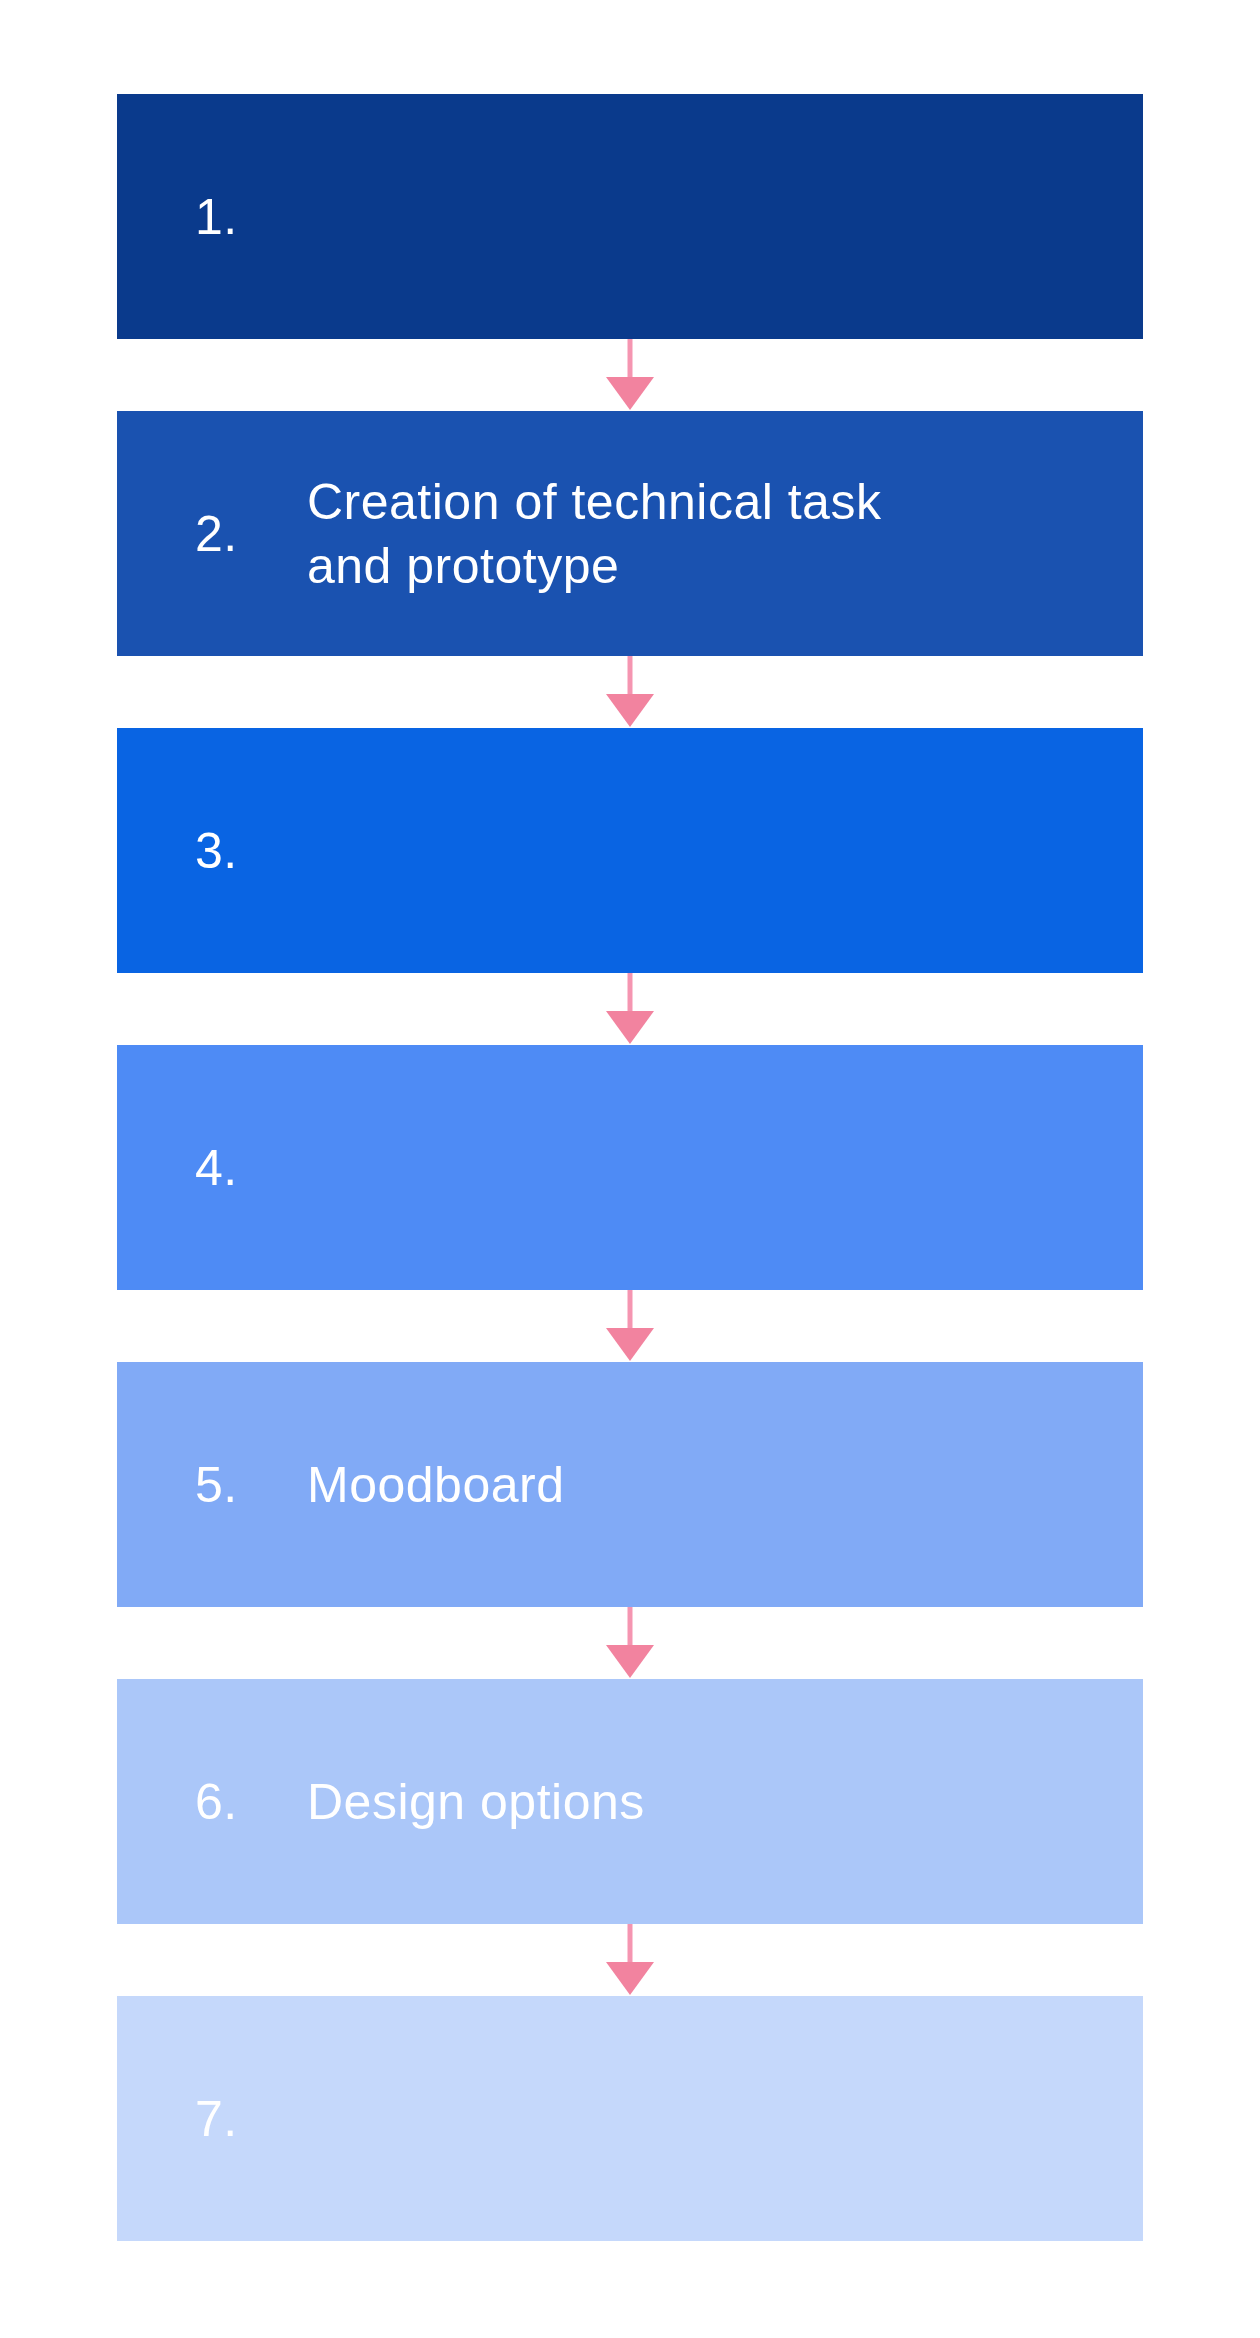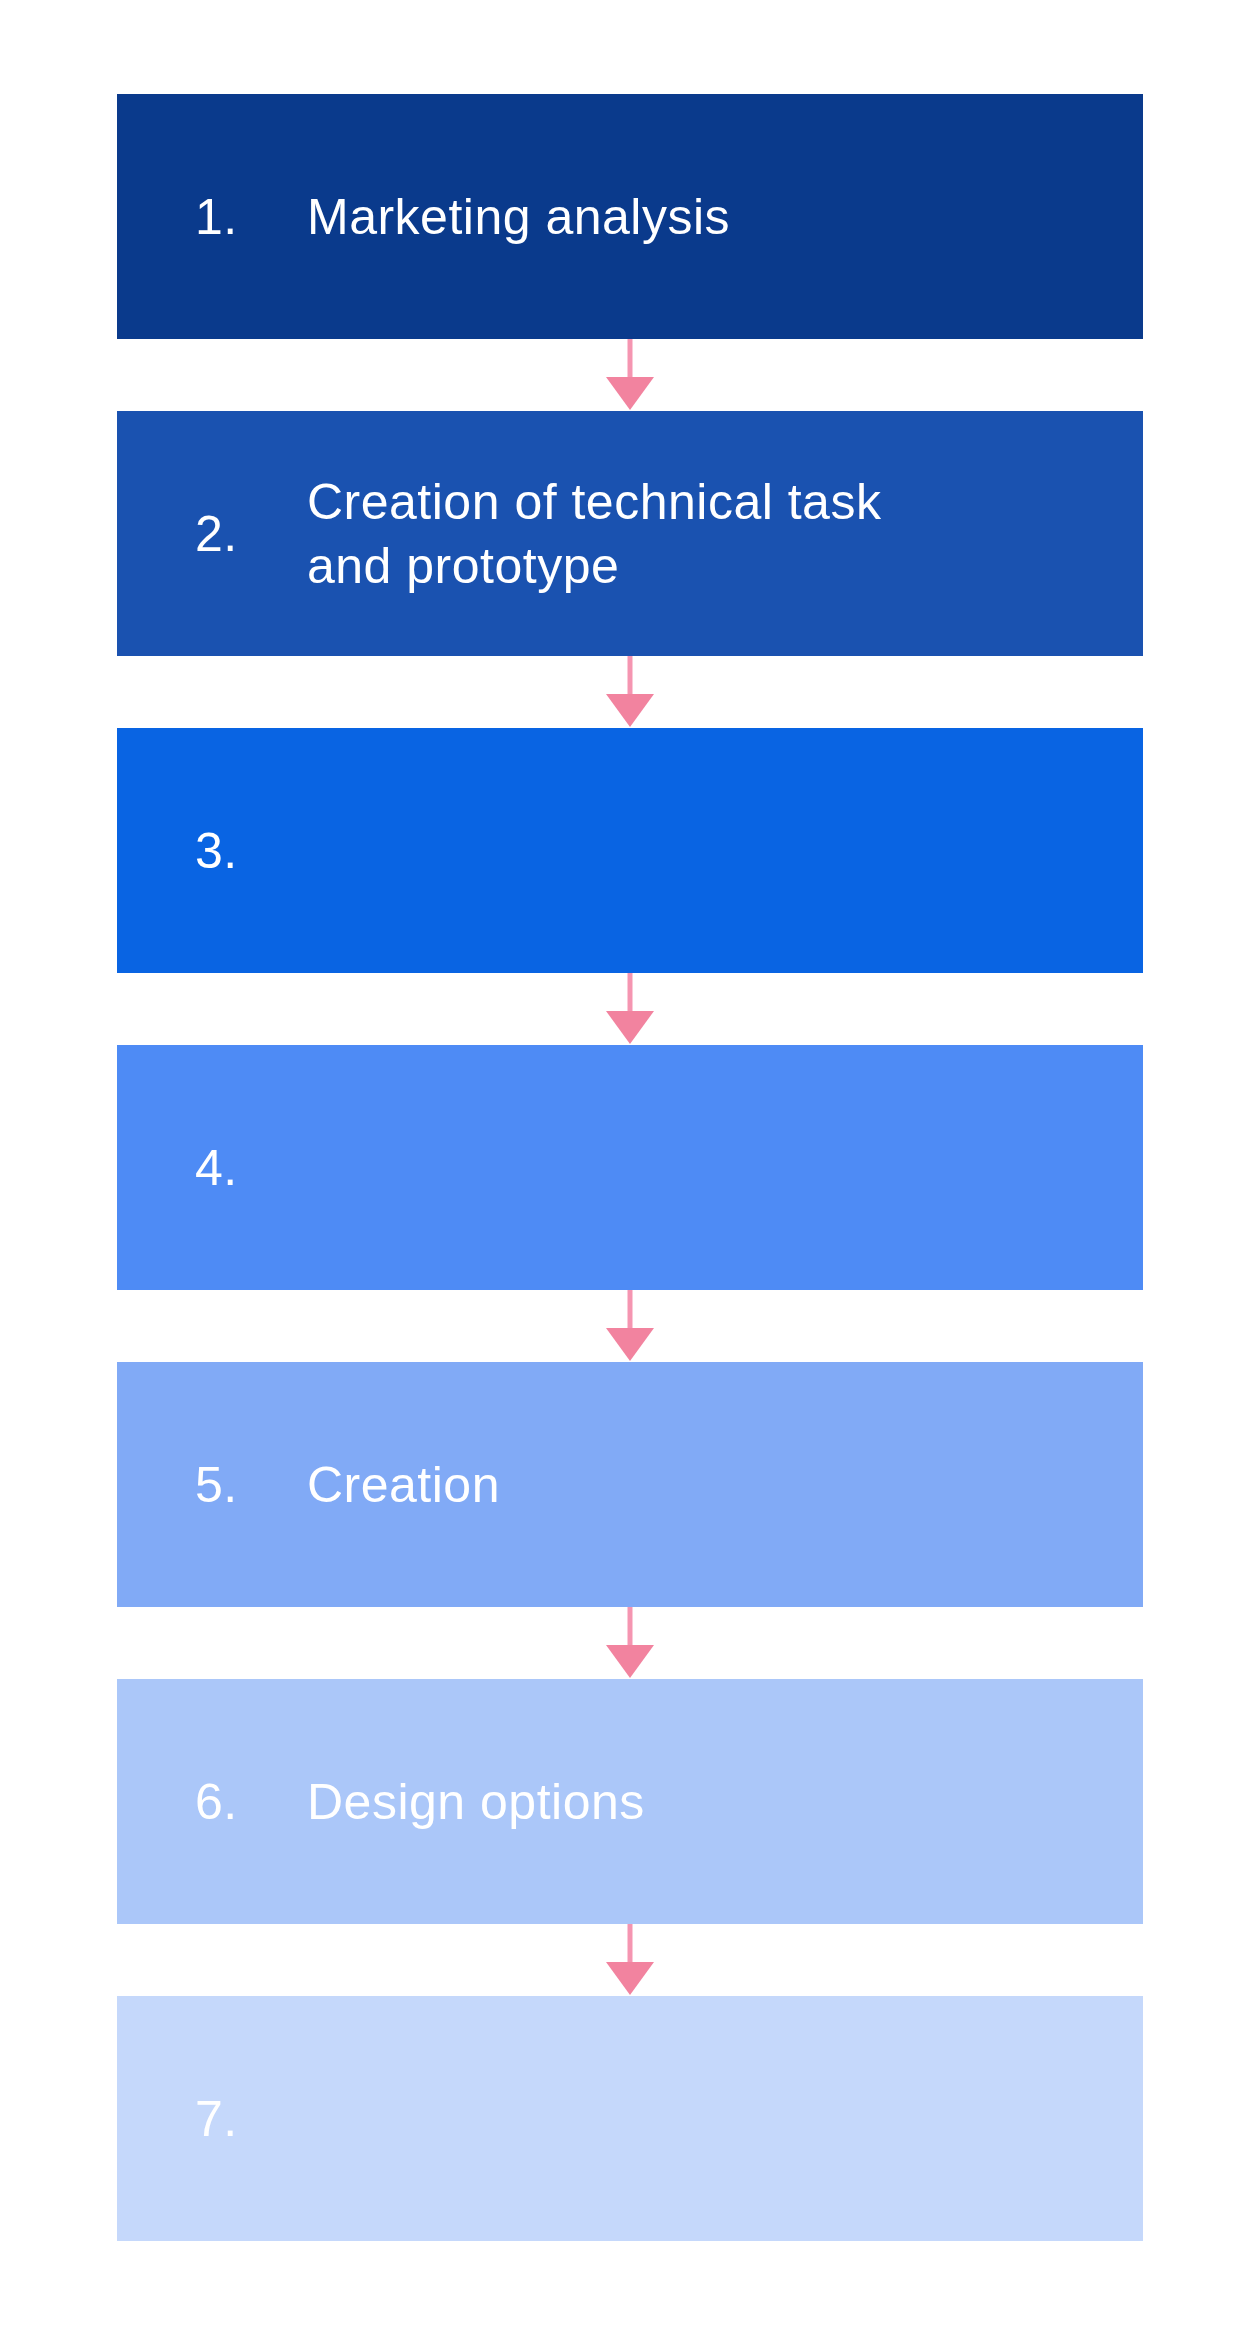--- a/index.html
+++ b/index.html
@@ -55,21 +55,20 @@
   }
 </style>
 </head>
 <body>
 
 <div class="canvas">
   <div class="flow">
 
     <div class="step-box" style="background: rgb(10, 58, 140);">
       <span class="step-number">1.</span>
-      <span class="step-label">Marketing analysis</span>
     </div>
 
     <div class="connector">
       <svg width="48" height="72" viewBox="0 0 48 72">
         <rect x="21.5" y="0" width="5" height="40" style="fill: rgb(245, 149, 177);"></rect>
         <polygon points="0,38 48,38 24,71" style="fill: rgb(242, 131, 159);"></polygon>
       </svg>
     </div>
 
     <div class="step-box" style="background: rgb(26, 82, 176);">
@@ -101,21 +100,21 @@
 
     <div class="connector">
       <svg width="48" height="72" viewBox="0 0 48 72">
         <rect x="21.5" y="0" width="5" height="40" style="fill: rgb(245, 149, 177);"></rect>
         <polygon points="0,38 48,38 24,71" style="fill: rgb(242, 131, 159);"></polygon>
       </svg>
     </div>
 
     <div class="step-box" style="background: rgb(129, 170, 246);">
       <span class="step-number">5.</span>
-      <span class="step-label">Creation</span>
+      <span class="step-label">Moodboard</span>
     </div>
 
     <div class="connector">
       <svg width="48" height="72" viewBox="0 0 48 72">
         <rect x="21.5" y="0" width="5" height="40" style="fill: rgb(245, 149, 177);"></rect>
         <polygon points="0,38 48,38 24,71" style="fill: rgb(242, 131, 159);"></polygon>
       </svg>
     </div>
 
     <div class="step-box" style="background: rgb(171, 199, 249);">

